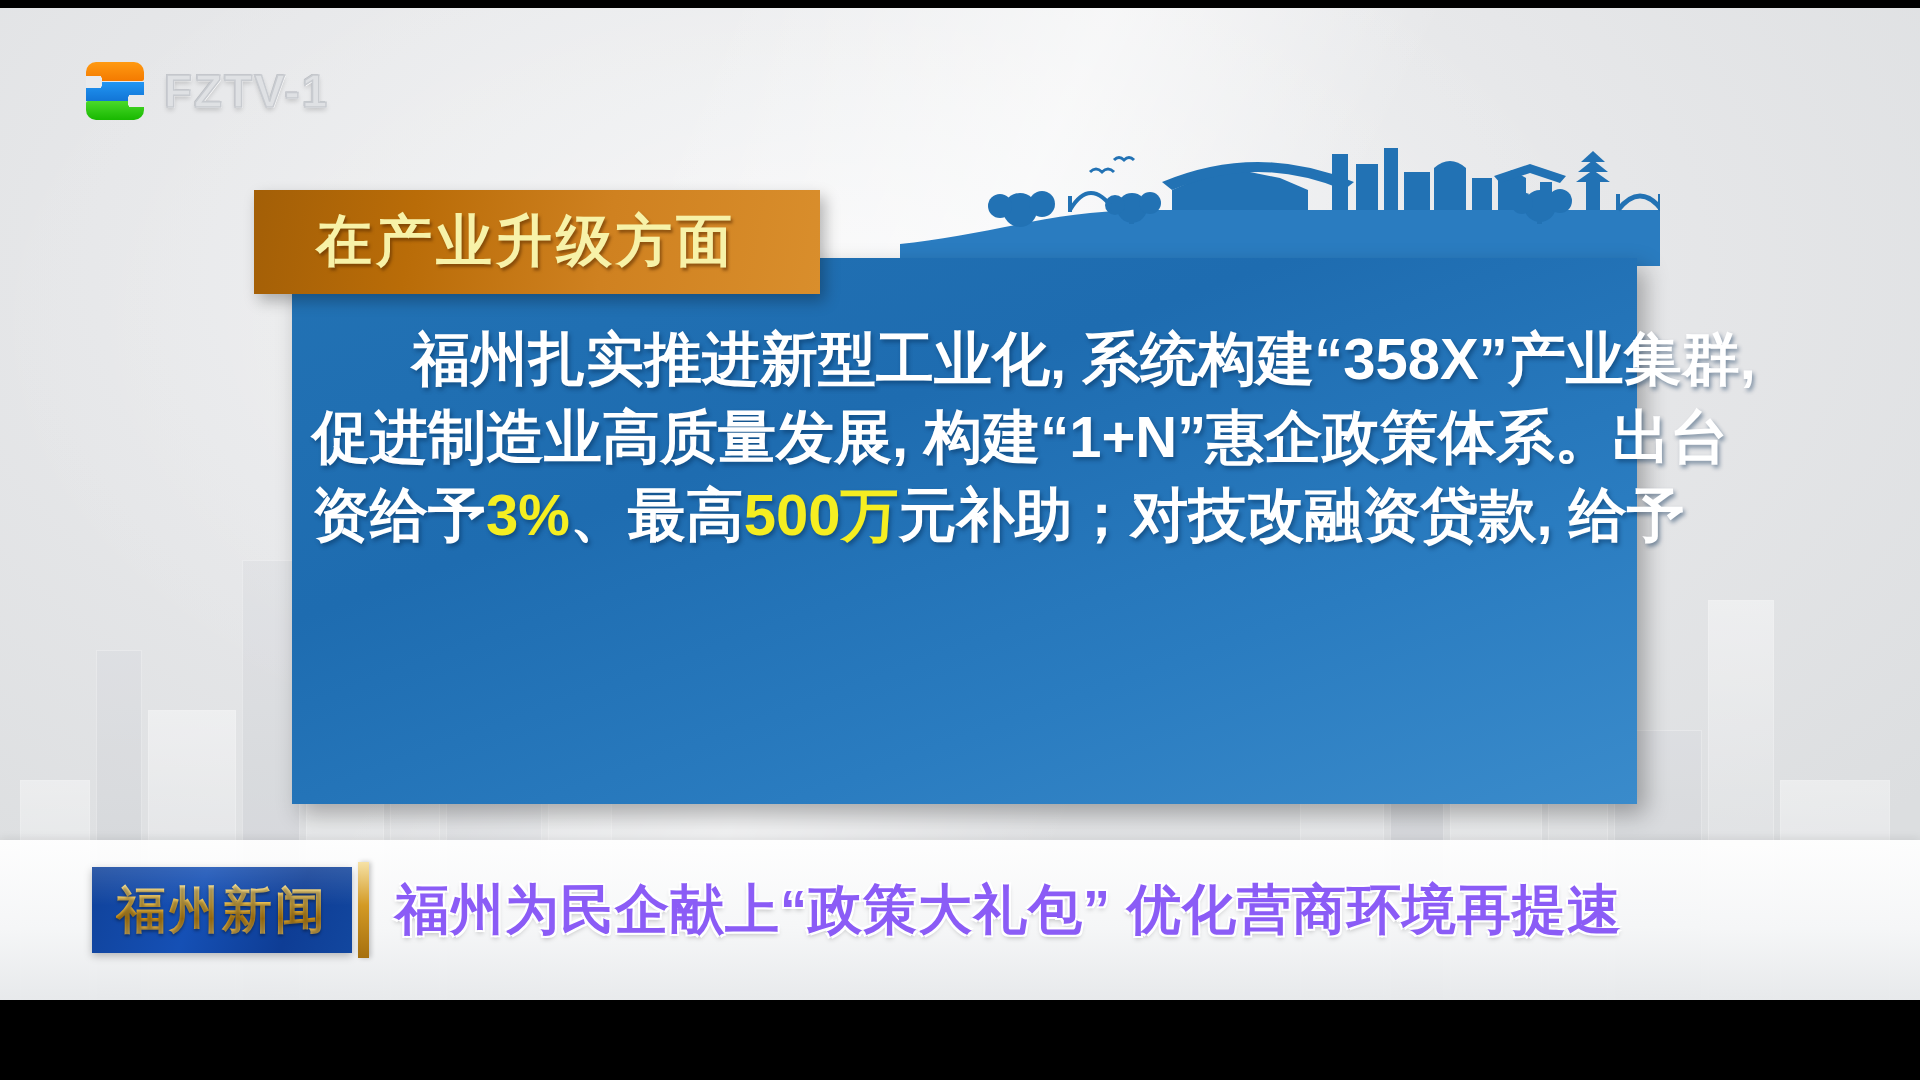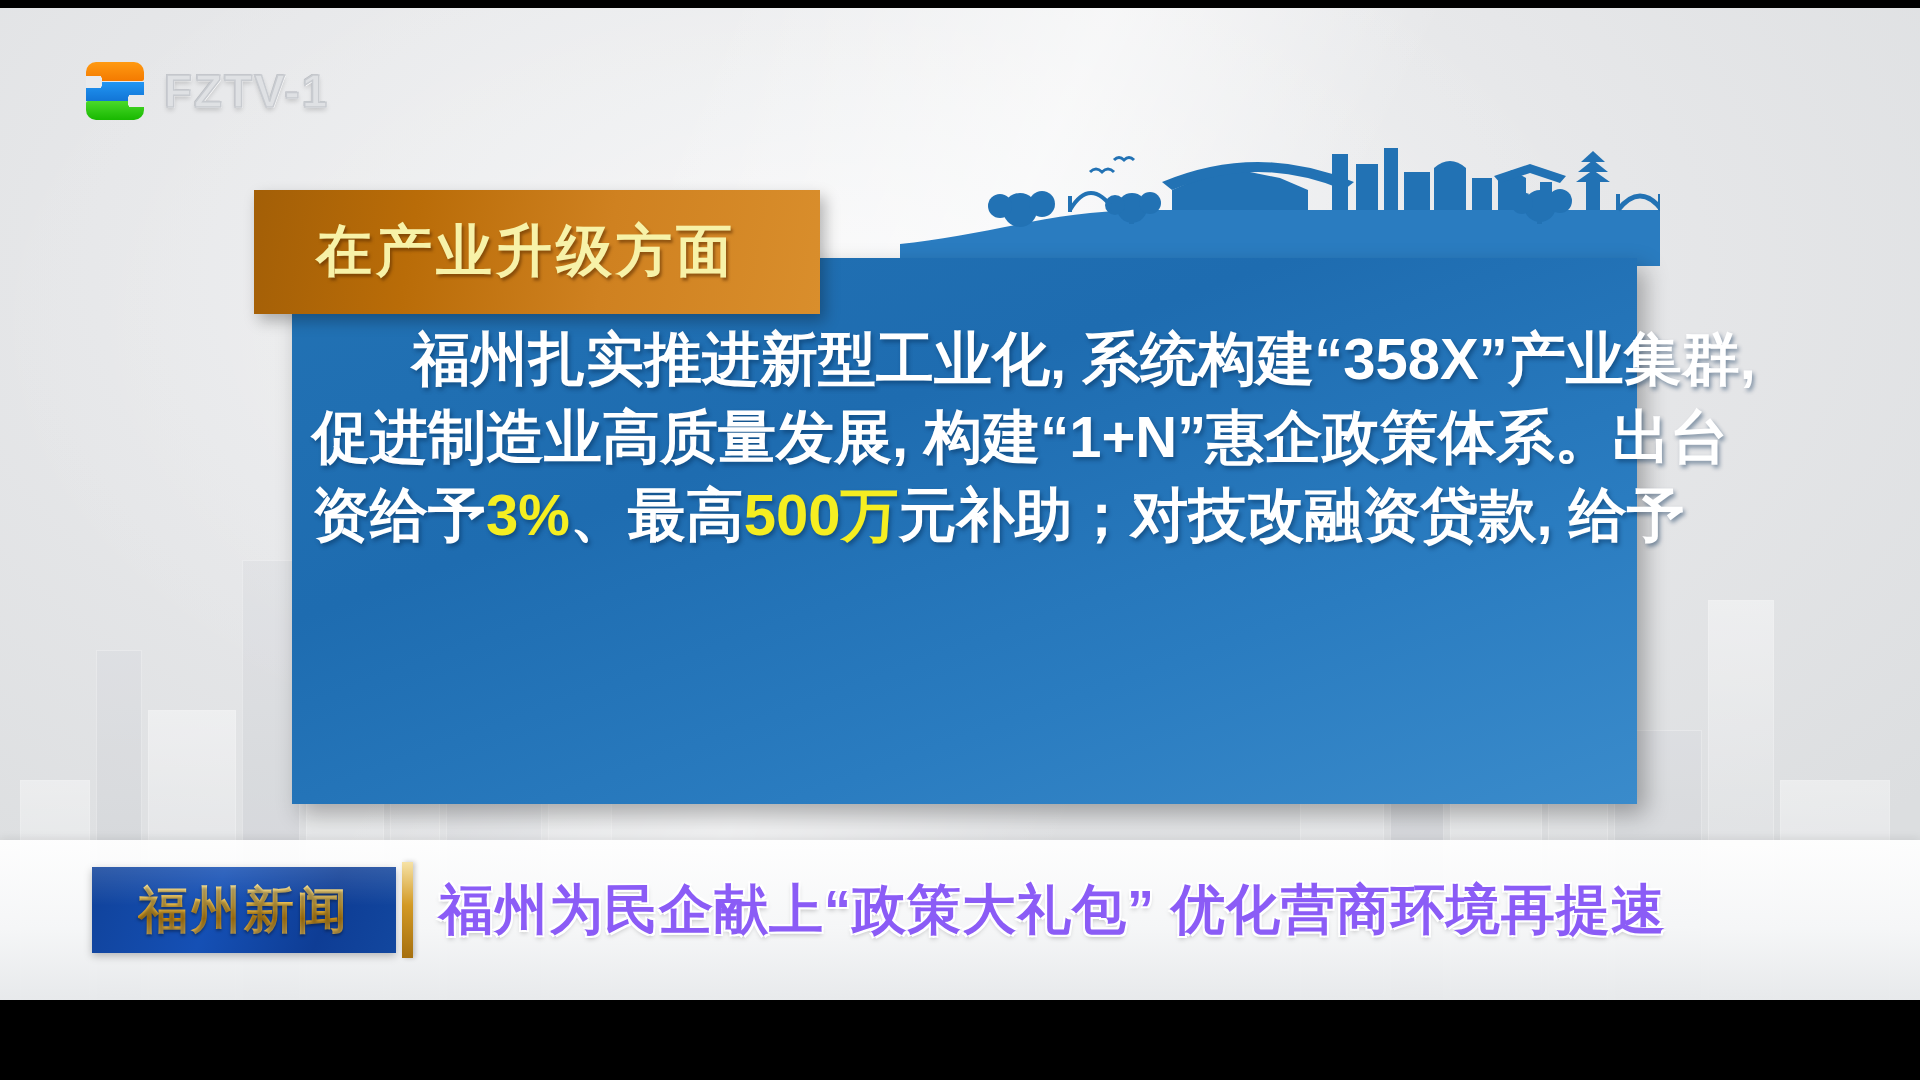--- a/index.html
+++ b/index.html
@@ -120,21 +120,21 @@
     overflow: hidden;
   }
   .skyline svg { display: block; }
 
   
   .title-banner {
     position: absolute;
     left: 254px;
     top: 190px;
     width: 566px;
-    height: 124px;
+    height: 104px;
     background: linear-gradient(100deg, #a35f07 0%, #b96c08 28%, #cf8120 62%, #d98e2c 100%);
     box-shadow: 5px 7px 14px rgba(0,0,0,.28);
     display: flex;
     align-items: center;
     z-index: 6;
   }
   .title-banner .title-text {
     margin-left: 62px;
     font-size: 56px;
     font-weight: 700;
@@ -189,21 +189,21 @@
     left: 0;
     right: 0;
     top: 855px;
     height: 110px;
     display: flex;
     align-items: center;
     z-index: 9;
   }
   .strap-badge {
     margin-left: 92px;
-    width: 304px;
+    width: 260px;
     height: 86px;
     background:
       linear-gradient(180deg, rgba(255,255,255,.14) 0%, rgba(255,255,255,0) 45%),
       linear-gradient(110deg, #10429a 0%, #1550b5 40%, #0e3d95 75%, #12479f 100%);
     display: flex;
     align-items: center;
     justify-content: center;
     box-shadow: 0 3px 8px rgba(0,0,0,.25);
     position: relative;
   }

